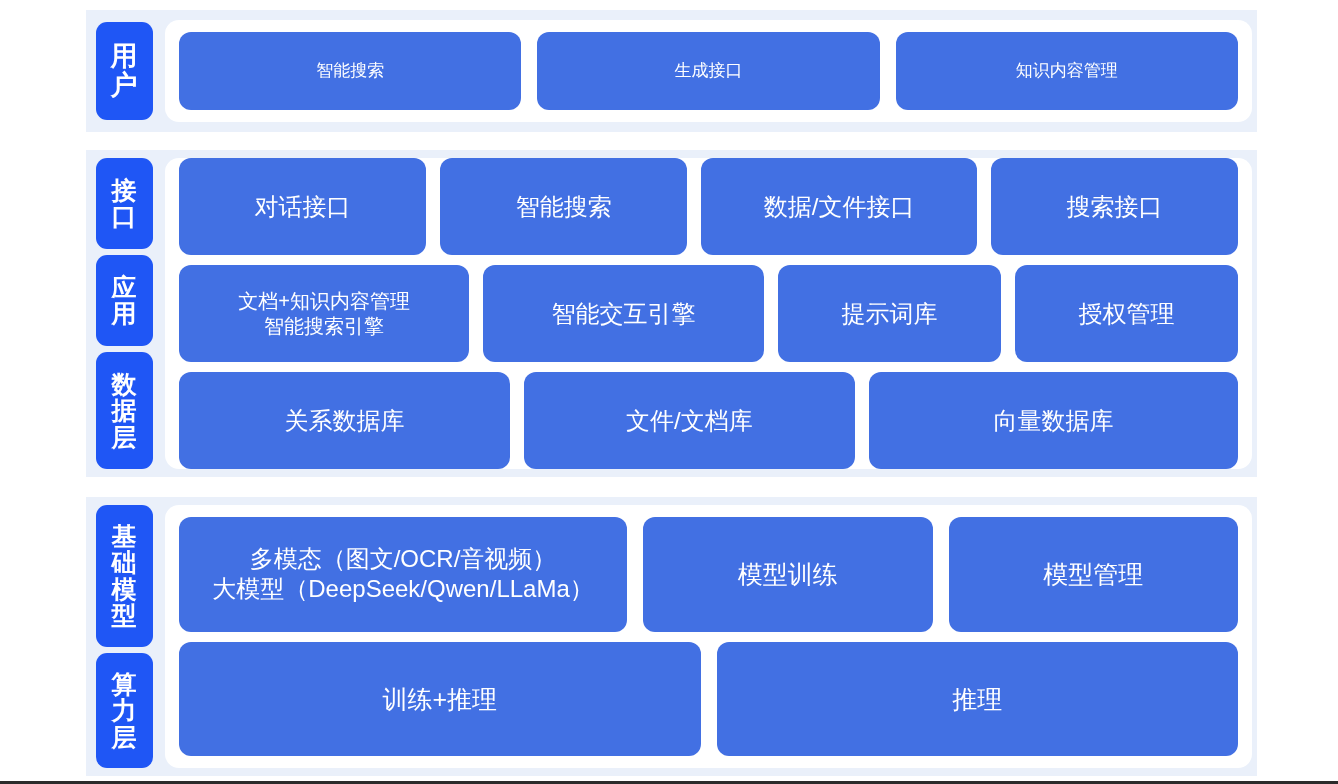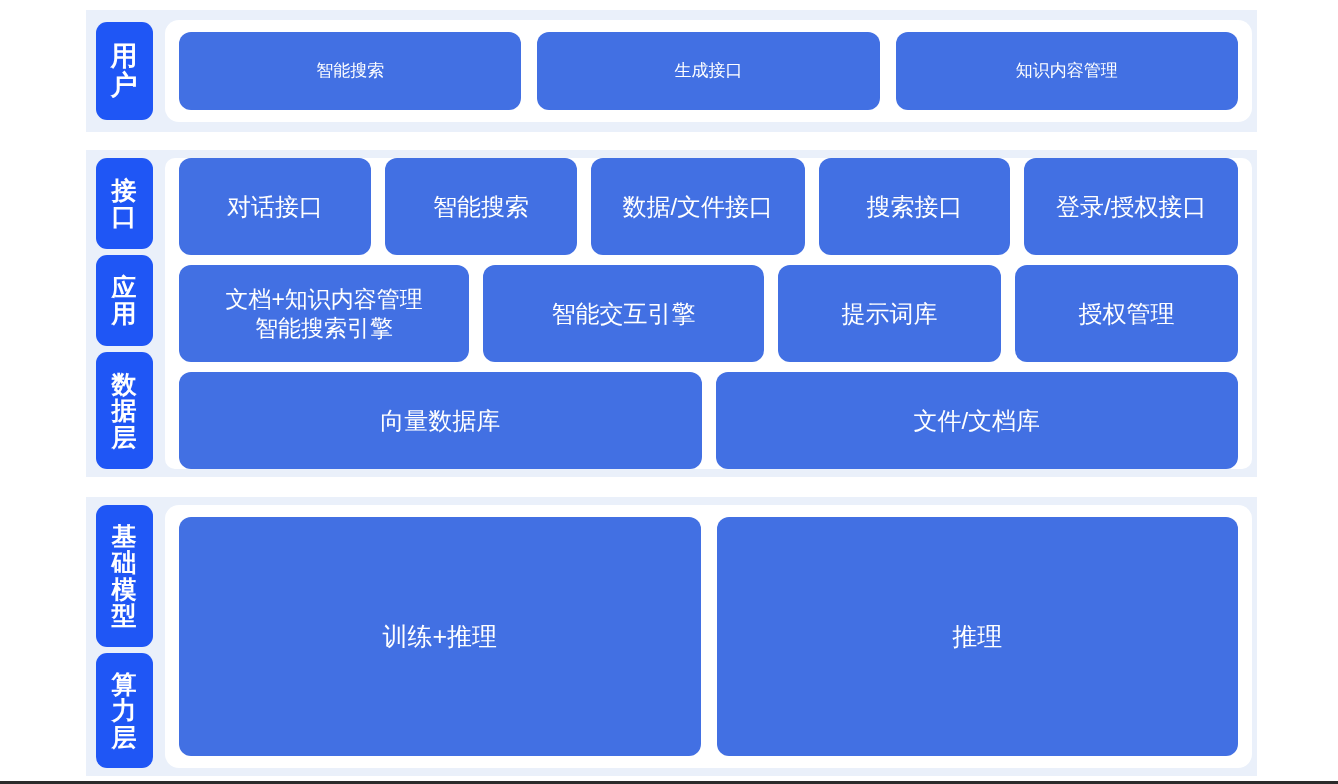--- a/index.html
+++ b/index.html
@@ -108,28 +108,28 @@
   #section-user .chip-col { padding: 12px 0; }
   #section-user .chip { font-size: 27px; }
   #section-user .panel { padding: 12px 14px; margin: 10px 5px 10px 3px; }
   #section-user .row { height: 100%; gap: 16px; }
   #section-user .box { flex: 1 1 0; font-size: 17px; }
 
   
   #section-app { top: 150px; height: 327px; }
   #section-app .chip-col { padding: 8px 0; }
   #section-app .chip { font-size: 25px; }
-  #section-app .panel { padding: 0 14px; margin: 8px 5px 8px 3px; gap: 10px; border-radius: 10px; }
+  #section-app .panel { padding: 0 14px; margin: 8px 5px 8px 3px; gap: 10px; }
   #section-app .row { gap: 14px; flex: 1 1 0; }
   #section-app .box { font-size: 24px; }
 
   #row-interface .box { flex: 1 1 0; }
   #row-interface .box.w-wide { flex: 1.12 1 0; }
 
-  #row-application .box:nth-child(1) { flex: 1.16 1 0; font-size: 23px; }
+  #row-application .box:nth-child(1) { flex: 1.16 1 0; font-size: 20px; }
   #row-application .box:nth-child(2) { flex: 1.12 1 0; }
   #row-application .box:nth-child(3) { flex: 0.88 1 0; }
   #row-application .box:nth-child(4) { flex: 0.88 1 0; }
 
   #row-data .box { flex: 1 1 0; }
   #row-data .box:nth-child(3) { flex: 1.12 1 0; }
 
   
   #section-infra { top: 497px; height: 279px; }
   #section-infra .chip-col { padding: 8px 0; }
@@ -190,51 +190,57 @@
         <span class="ch">据</span>
         <span class="ch">层</span>
       </div>
     </div>
     <div class="panel">
       <div class="row" id="row-interface">
         <div class="box">对话接口</div>
         <div class="box">智能搜索</div>
         <div class="box w-wide">数据/文件接口</div>
         <div class="box">搜索接口</div>
-        <div class="box w-wide">登录/授权接口</div>
       </div>
       <div class="row" id="row-application">
         <div class="box">文档+知识内容管理
 智能搜索引擎</div>
         <div class="box">智能交互引擎</div>
         <div class="box">提示词库</div>
         <div class="box">授权管理</div>
       </div>
       <div class="row" id="row-data">
+        <div class="box">关系数据库</div>
+        <div class="box">文件/文档库</div>
         <div class="box">向量数据库</div>
-        <div class="box">文件/文档库</div>
       </div>
     </div>
   </div>
 
   <div class="section" id="section-infra">
     <div class="chip-col">
       <div class="chip">
         <span class="ch">基</span>
         <span class="ch">础</span>
         <span class="ch">模</span>
         <span class="ch">型</span>
       </div>
       <div class="chip">
         <span class="ch">算</span>
         <span class="ch">力</span>
         <span class="ch">层</span>
       </div>
     </div>
     <div class="panel">
+      <div class="row" id="row-model">
+        <div class="box">多模态（图文/OCR/音视频）
+大模型（DeepSeek/Qwen/LLaMa）</div>
+        <div class="box">模型训练</div>
+        <div class="box">模型管理</div>
+      </div>
       <div class="row" id="row-compute">
         <div class="box">训练+推理</div>
         <div class="box">推理</div>
       </div>
     </div>
   </div>
 
   <div id="bottom-rule"></div>
 </div>
 

